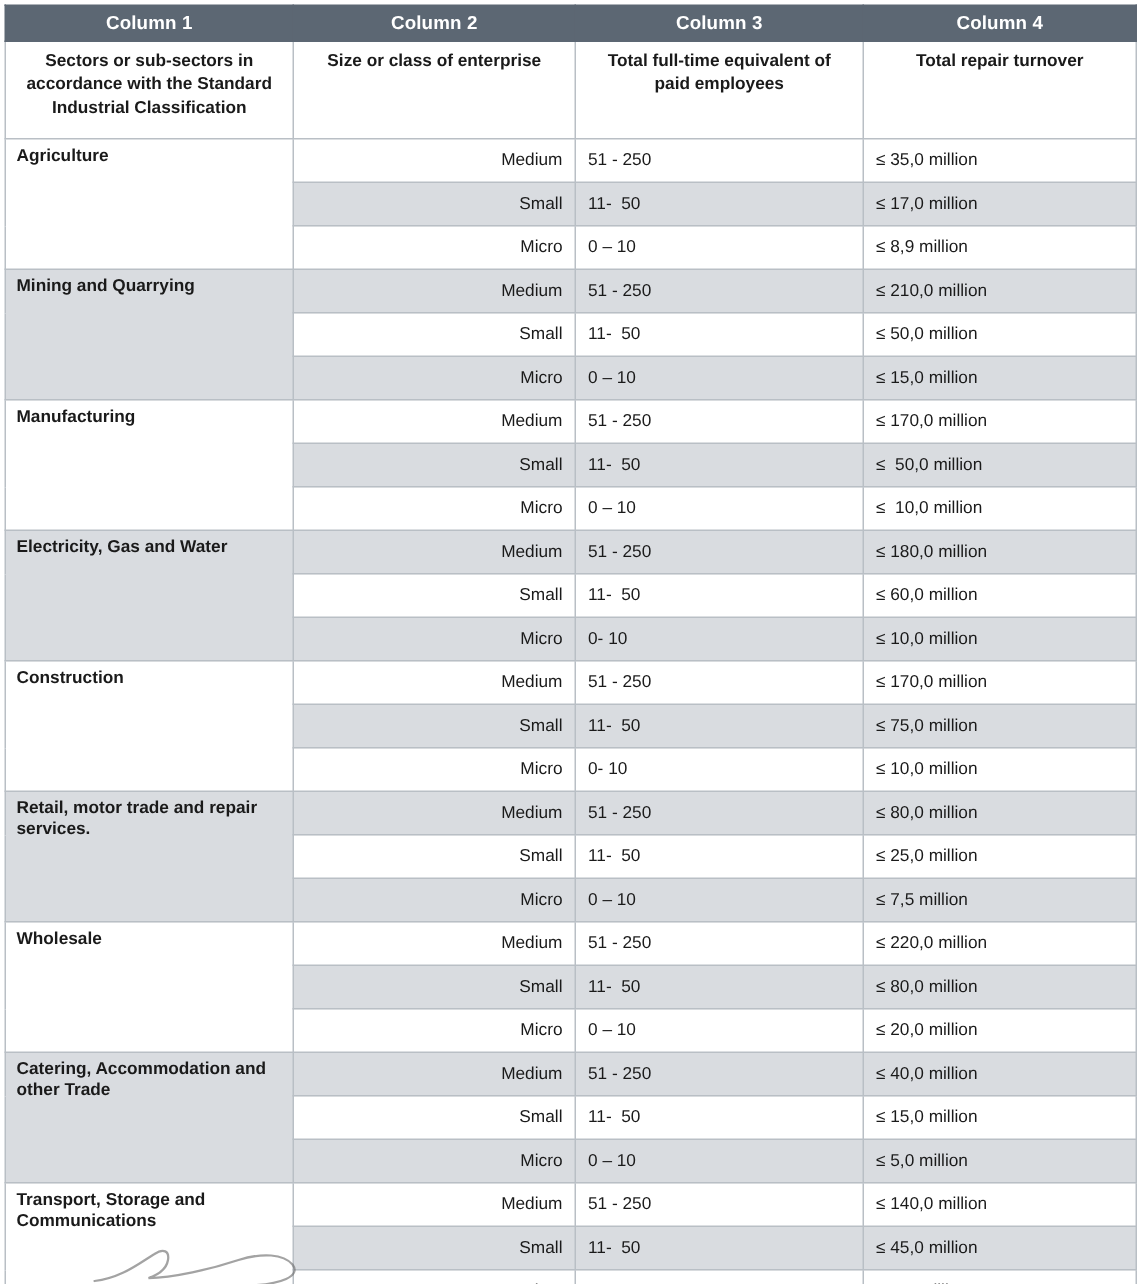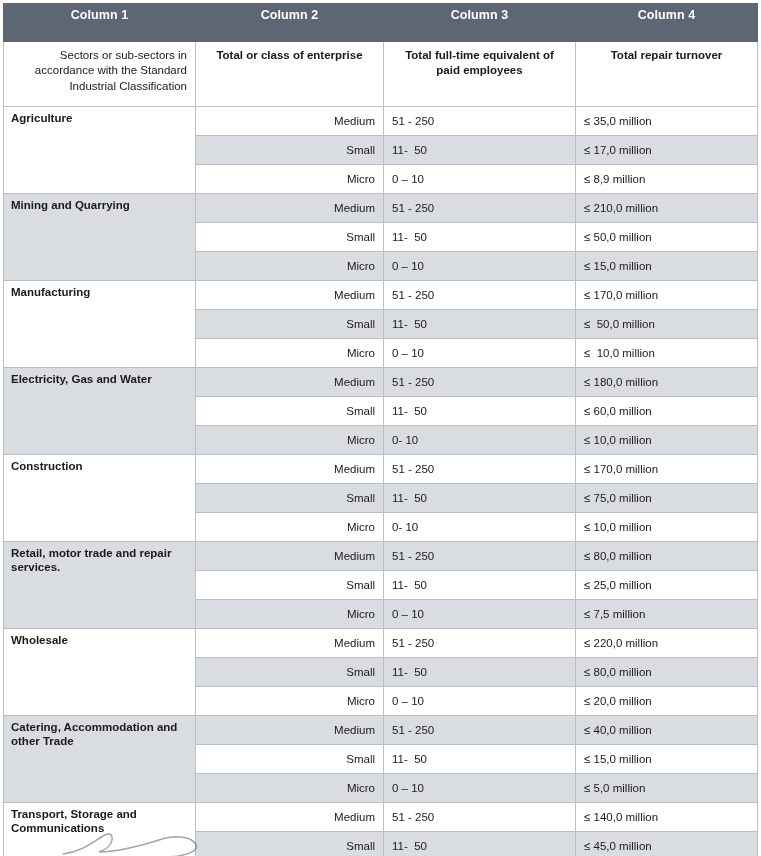--- a/index.html
+++ b/index.html
@@ -33,38 +33,38 @@
     table-layout: fixed;
   }
 
   
   tr.colband th {
     background: #5c6773;
     color: #ffffff;
     font-size: 12.5px;
     font-weight: bold;
     text-align: center;
-    padding: 4px 2px 19px 2px;
+    padding: 4px 2px 5px 2px;
     border: 1px solid #5c6773;
     letter-spacing: .1px;
   }
 
   
   tr.subhead td {
     background: #ffffff;
     border: 1px solid #b9bfc5;
     vertical-align: top;
     padding: 6px 8px 6px 8px;
     font-size: 11.5px;
     line-height: 1.33;
     height: 52px;
   }
   td.sh-c1 {
-    text-align: right;
-    font-weight: normal;
+    text-align: center;
+    font-weight: bold;
   }
   td.sh-b {
     text-align: center;
     font-weight: bold;
   }
 
   
   td.sector {
     border: 1px solid #b9bfc5;
     vertical-align: top;
@@ -125,21 +125,21 @@
     </colgroup>
     <thead>
       <tr class="colband">
         <th>Column 1</th>
         <th>Column 2</th>
         <th>Column 3</th>
         <th>Column 4</th>
       </tr>
       <tr class="subhead">
         <td class="sh-c1">Sectors or sub-sectors in accordance with the Standard Industrial Classification</td>
-        <td class="sh-b">Total or class of enterprise</td>
+        <td class="sh-b">Size or class of enterprise</td>
         <td class="sh-b">Total full-time equivalent of paid employees</td>
         <td class="sh-b">Total repair turnover</td>
       </tr>
     </thead>
     <tbody id="tbody">
         <tr>
           <td class="sector" rowspan="3">Agriculture</td>
           <td class="size">Medium</td>
           <td class="emp">51 - 250</td>
           <td class="turn">≤ 35,0 million</td>

